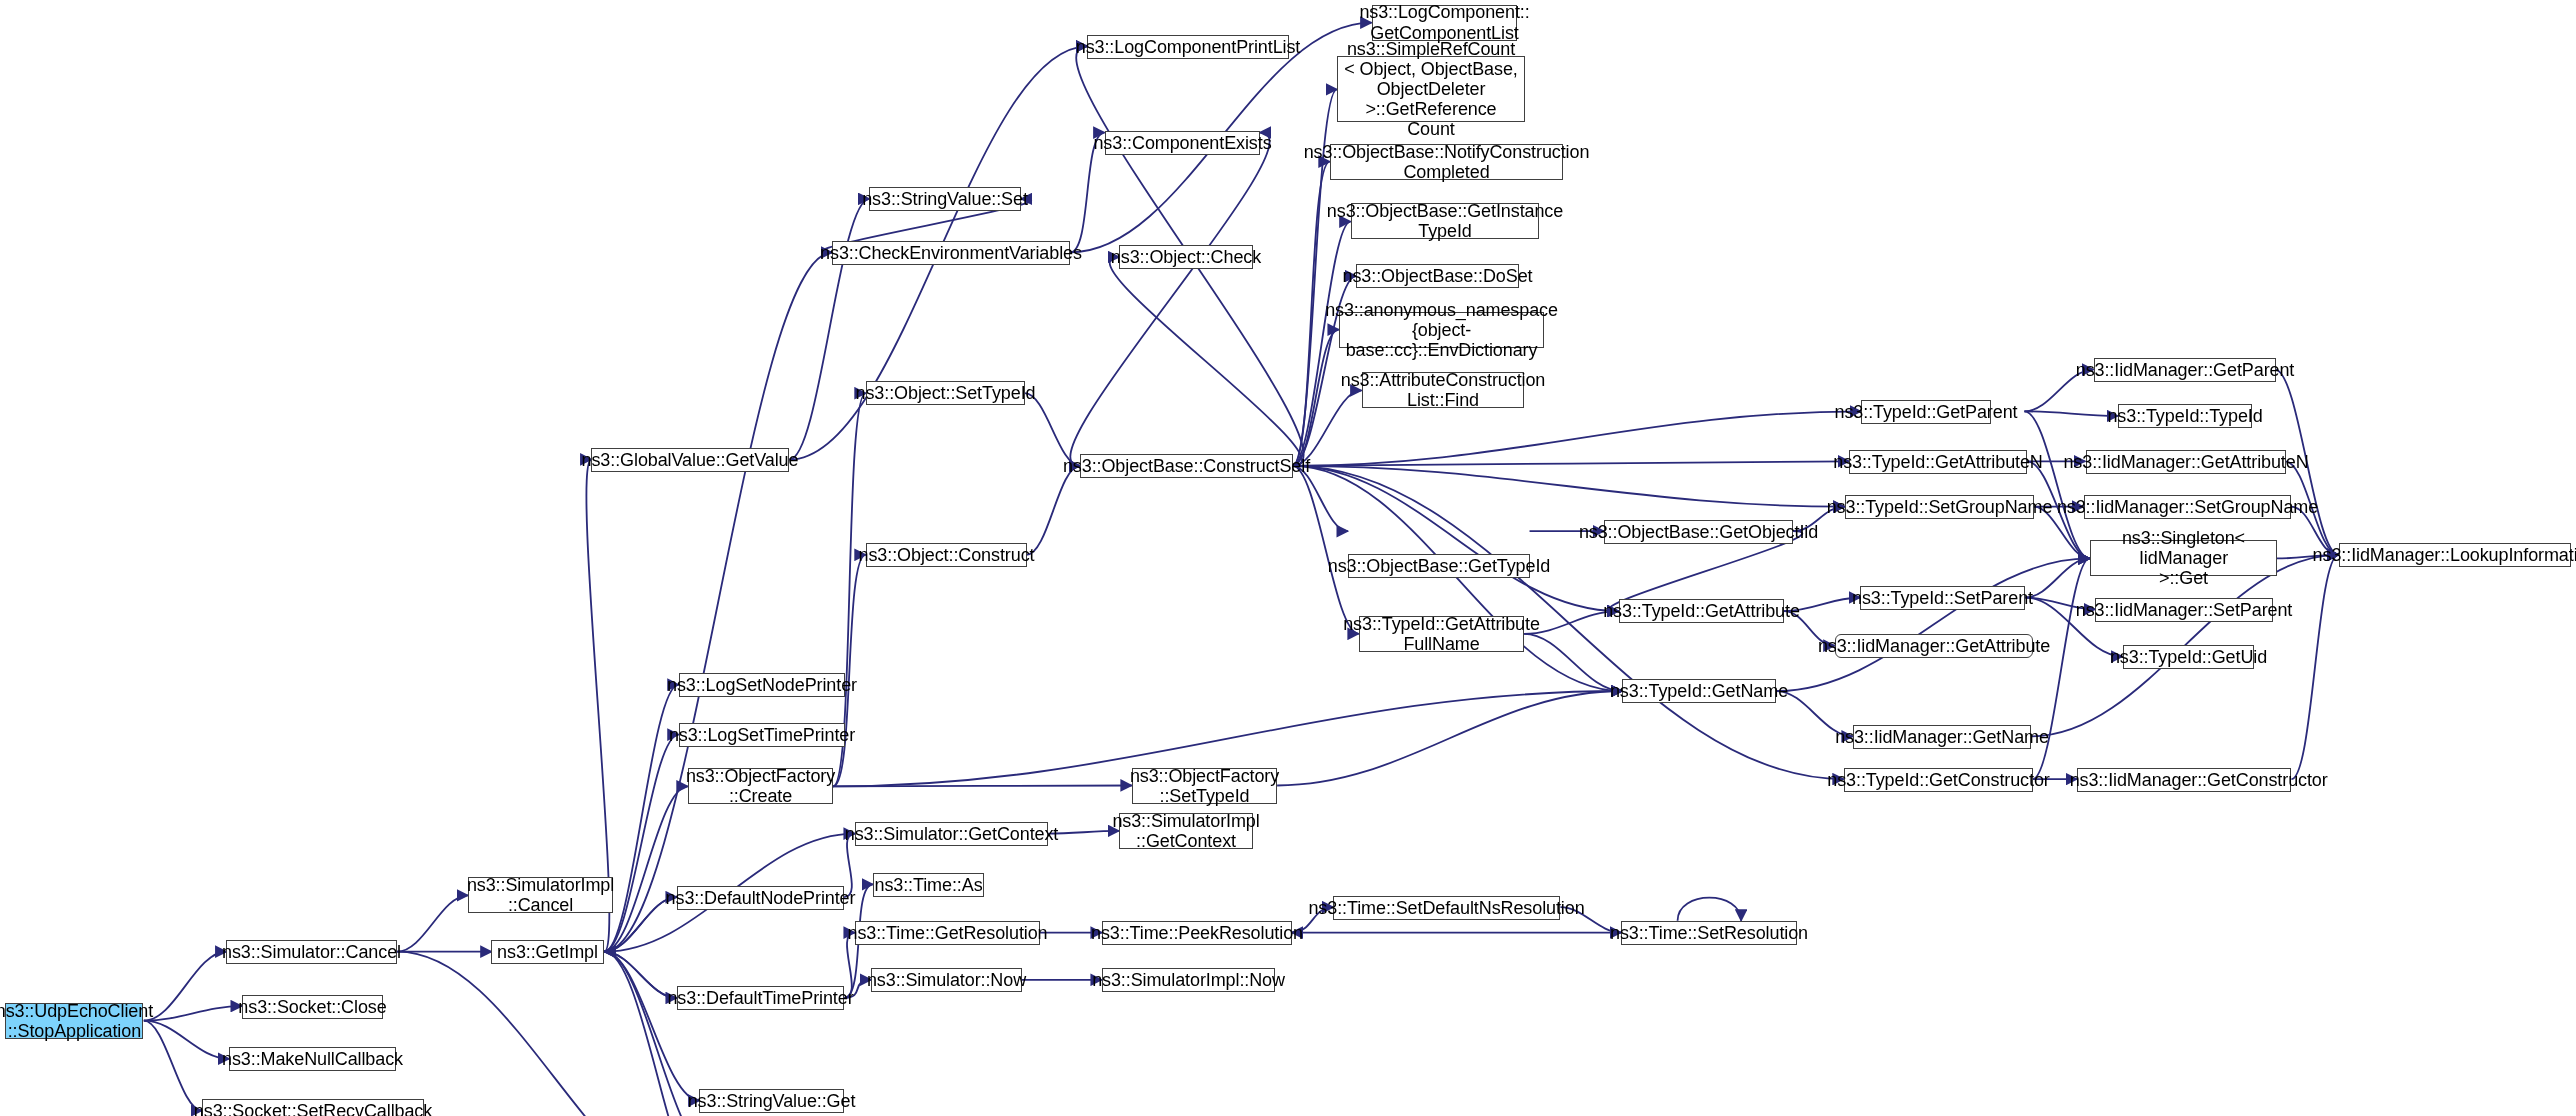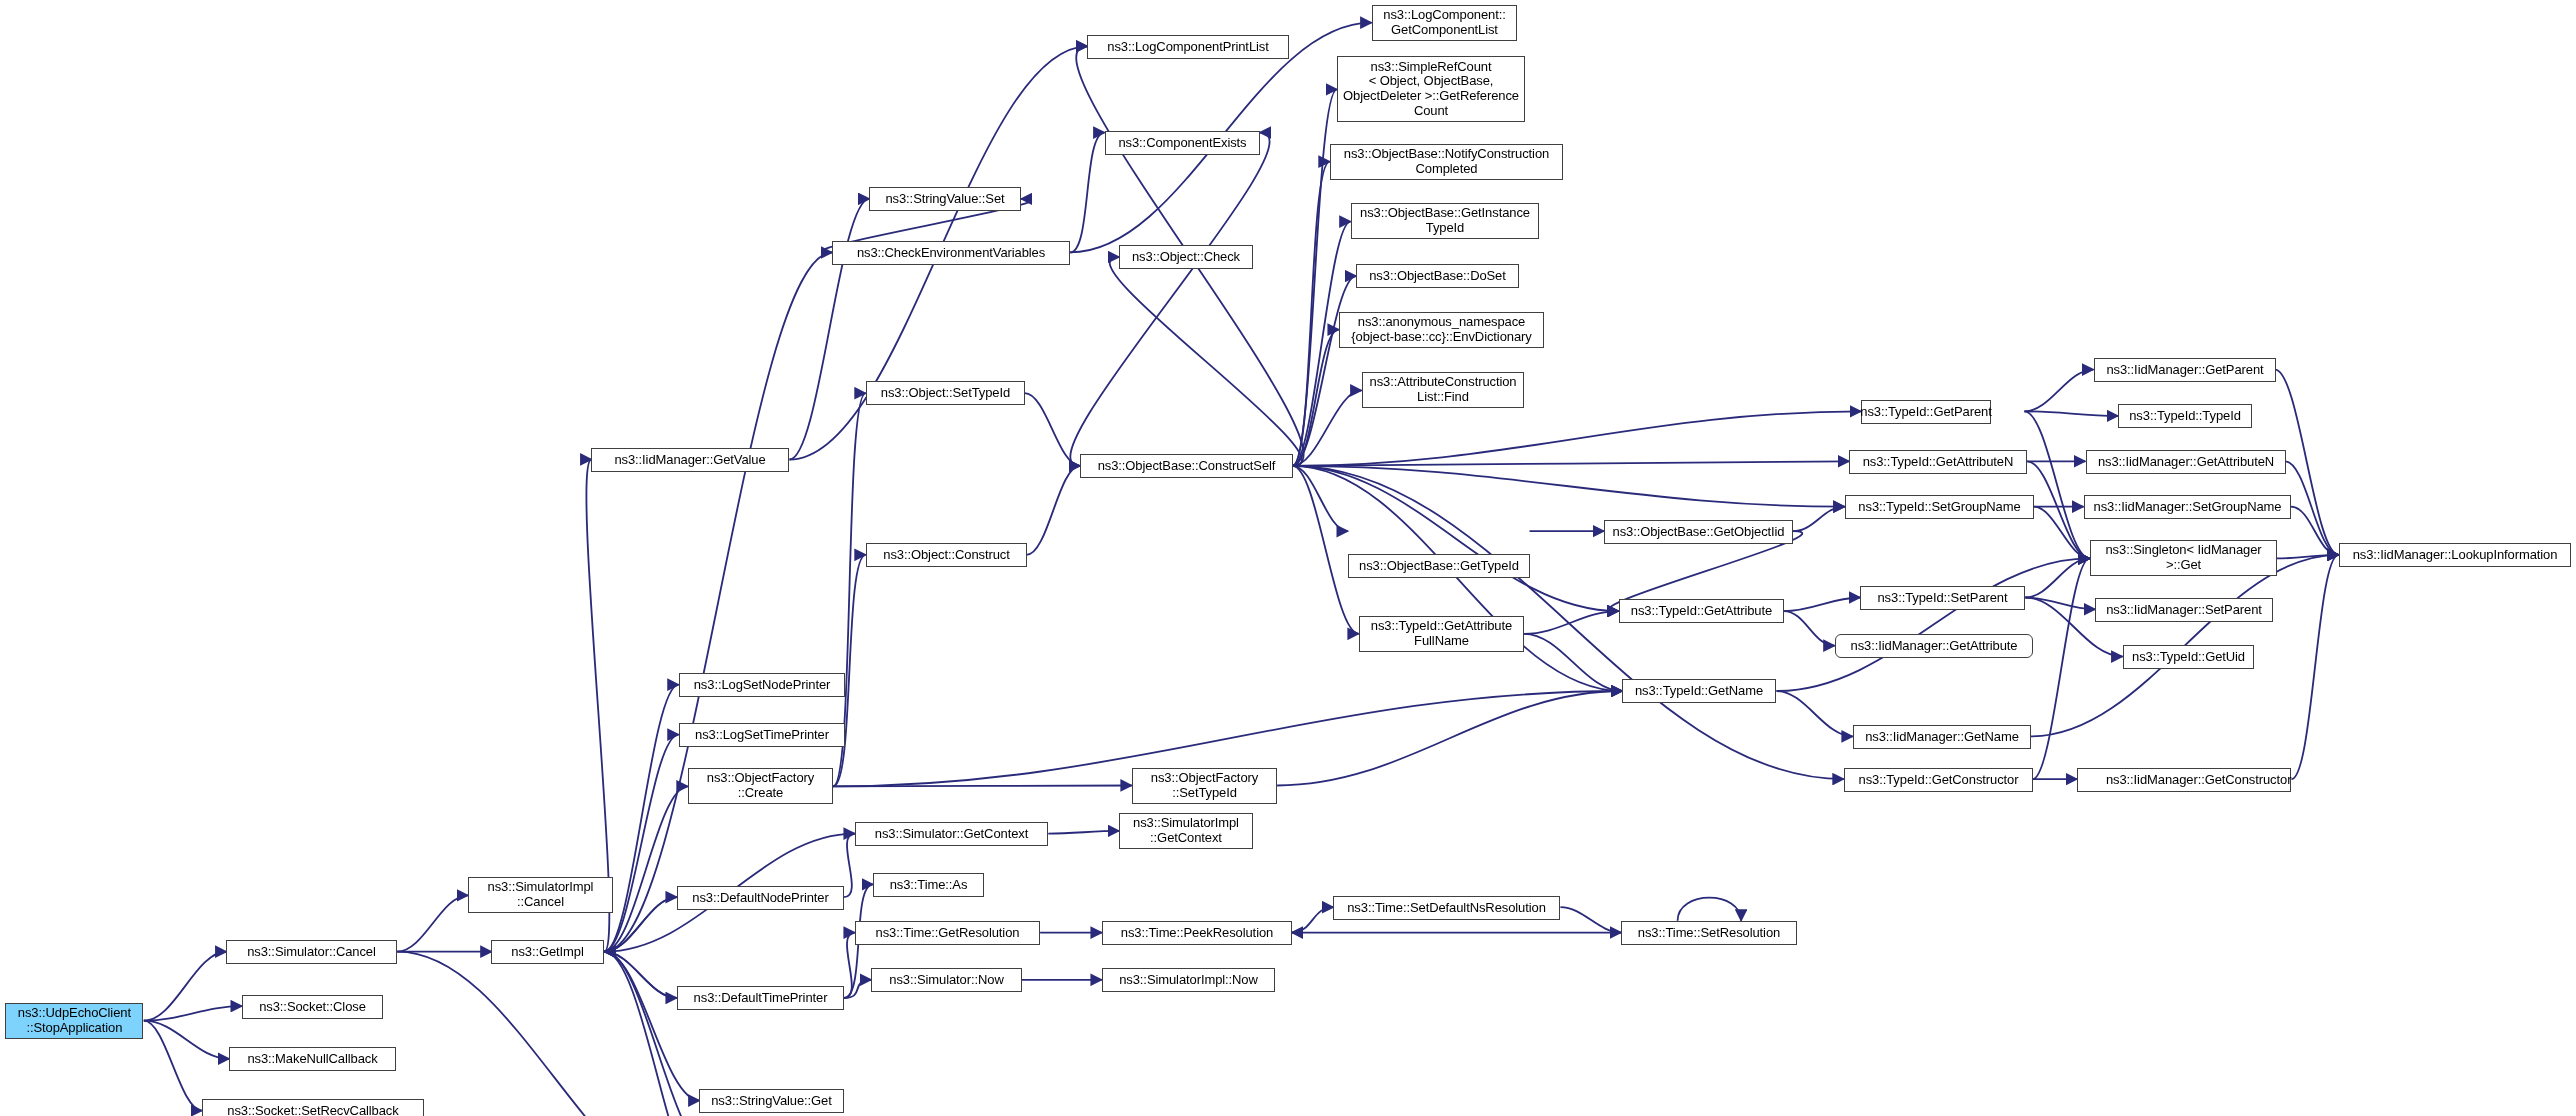--- a/index.html
+++ b/index.html
@@ -14,21 +14,21 @@
   .node{
     position:absolute;
     box-sizing:border-box;
     border:0.9px solid #404040;
     background:#ffffff;
     color:#000000;
     display:flex;
     align-items:center;
     justify-content:center;
     text-align:center;
-    font-size:13px;
+    font-size:18px;
     line-height:1.12;
     letter-spacing:-0.1px;
     white-space:pre-line;
     padding:0.9px 2.7px;
     z-index:5;
   }
   .node.root{
     background:#7dd3fc;
     border:0.9px solid #404040;
   }
@@ -143,21 +143,21 @@
       <div class="node" style="left: 468px; top: 877px; width: 145px; height: 36px;">ns3::SimulatorImpl
 ::Cancel</div>
       <div class="node" style="left: 491px; top: 940px; width: 113px; height: 23.6px;">ns3::GetImpl</div>
       <div class="node" style="left: 679px; top: 673px; width: 166px; height: 23.6px;">ns3::LogSetNodePrinter</div>
       <div class="node" style="left: 679px; top: 723px; width: 166px; height: 23.6px;">ns3::LogSetTimePrinter</div>
       <div class="node" style="left: 688px; top: 768px; width: 145px; height: 36px;">ns3::ObjectFactory
 ::Create</div>
       <div class="node" style="left: 677px; top: 886px; width: 167px; height: 23.6px;">ns3::DefaultNodePrinter</div>
       <div class="node" style="left: 677px; top: 986px; width: 167px; height: 23.6px;">ns3::DefaultTimePrinter</div>
       <div class="node" style="left: 699px; top: 1089px; width: 145px; height: 23.6px;">ns3::StringValue::Get</div>
-      <div class="node" style="left: 591px; top: 448px; width: 198px; height: 23.6px;">ns3::IidManager::GetValue</div>
+      <div class="node" style="left: 591px; top: 448px; width: 198px; height: 23.6px;">ns3::GlobalValue::GetValue</div>
       <div class="node" style="left: 832px; top: 241px; width: 238px; height: 23.6px;">ns3::CheckEnvironmentVariables</div>
       <div class="node" style="left: 869px; top: 187px; width: 152px; height: 23.6px;">ns3::StringValue::Set</div>
       <div class="node" style="left: 866px; top: 381px; width: 159px; height: 23.6px;">ns3::Object::SetTypeId</div>
       <div class="node" style="left: 866px; top: 543px; width: 161px; height: 23.6px;">ns3::Object::Construct</div>
       <div class="node" style="left: 1132px; top: 768px; width: 145px; height: 36px;">ns3::ObjectFactory
 ::SetTypeId</div>
       <div class="node" style="left: 855px; top: 822px; width: 193px; height: 23.6px;">ns3::Simulator::GetContext</div>
       <div class="node" style="left: 1119px; top: 813px; width: 134px; height: 36px;">ns3::SimulatorImpl
 ::GetContext</div>
       <div class="node" style="left: 873px; top: 873px; width: 111px; height: 23.6px;">ns3::Time::As</div>

